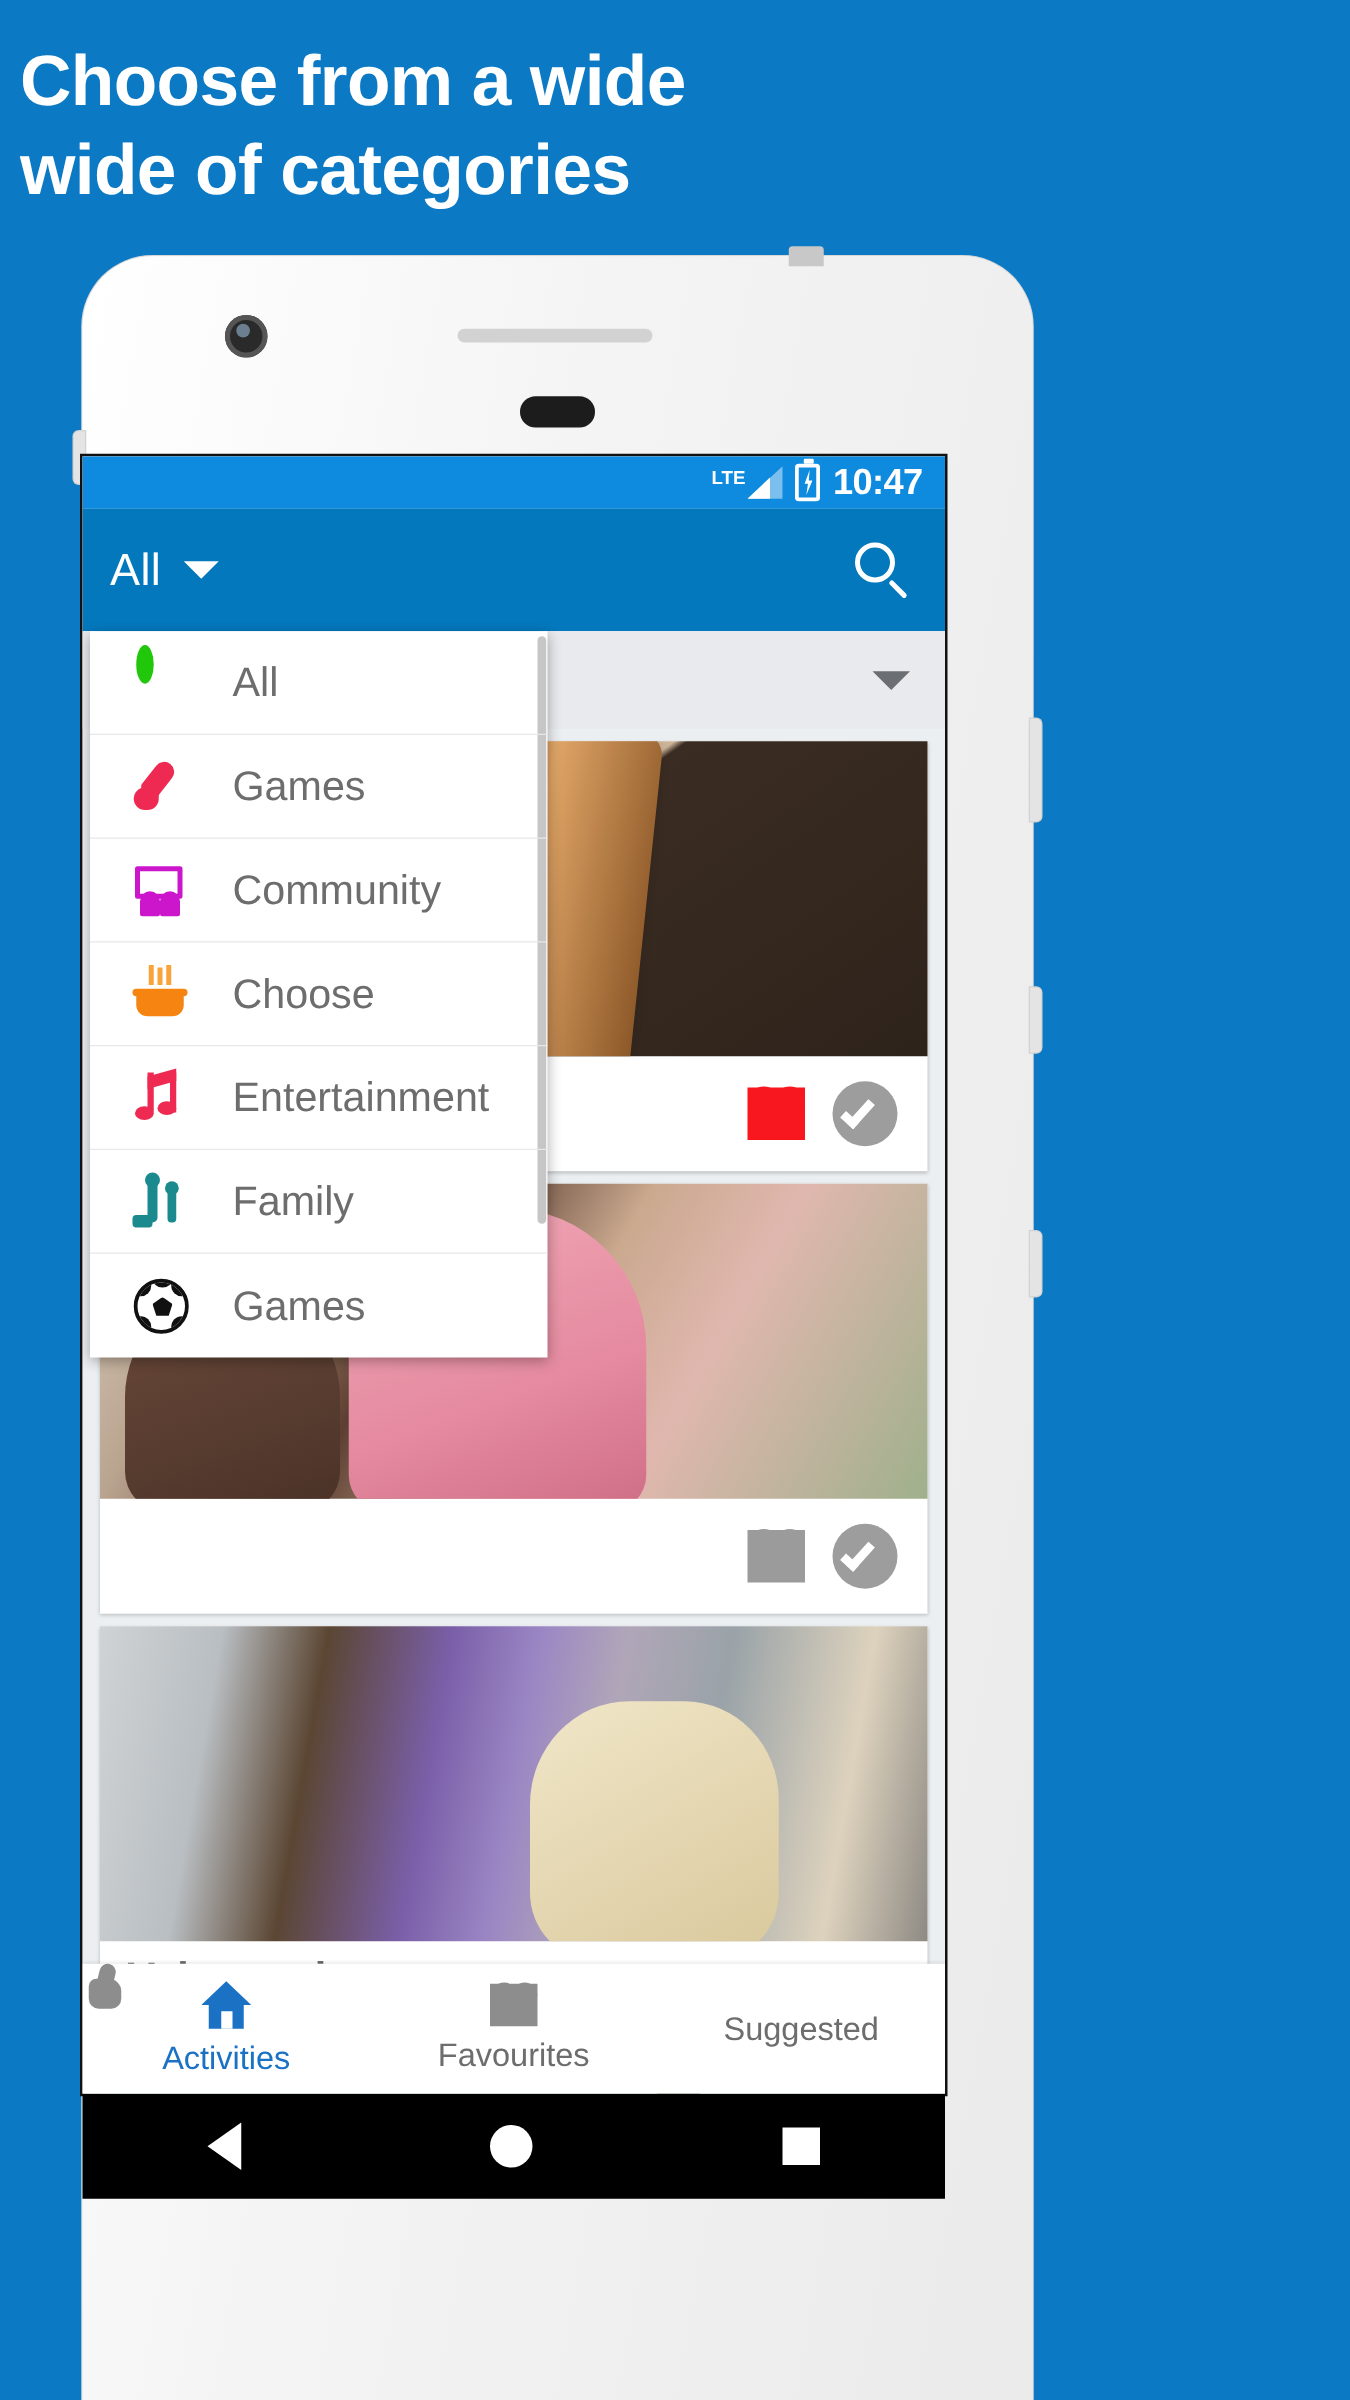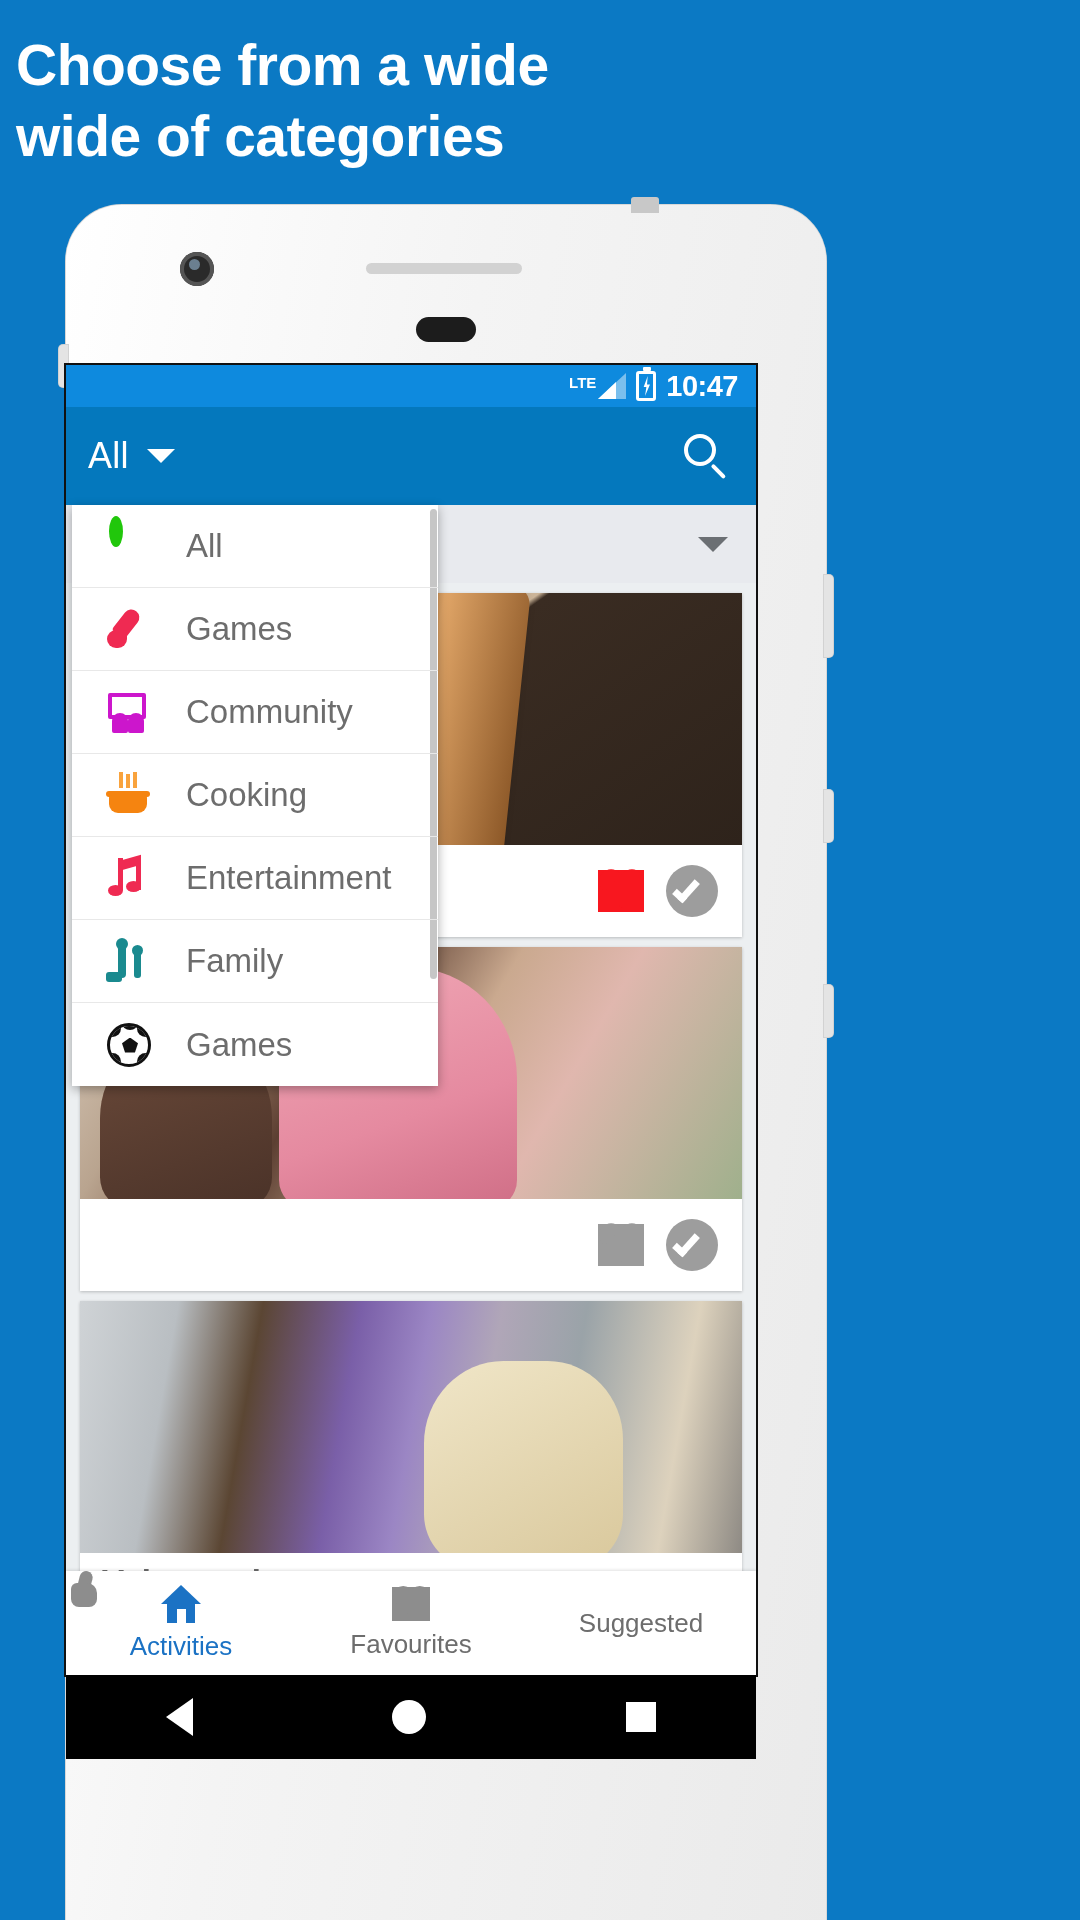--- a/index.html
+++ b/index.html
@@ -561,21 +561,21 @@
       </div>
 
       <div class="dd-item">
         <span class="dd-ico">
           <span class="ic-pot">
               <span class="steam"></span>
               <span class="rim"></span>
               <span class="pan"></span>
             </span>
         </span>
-        <span class="dd-label">Cooking</span>
+        <span class="dd-label">Choose</span>
       </div>
 
       <div class="dd-item">
         <span class="dd-ico">
           <span class="ic-note">
             <span class="stem1"></span>
               <span class="stem2"></span>
               <span class="beam"></span>
             <span class="b1"></span>
               <span class="b2"></span>

